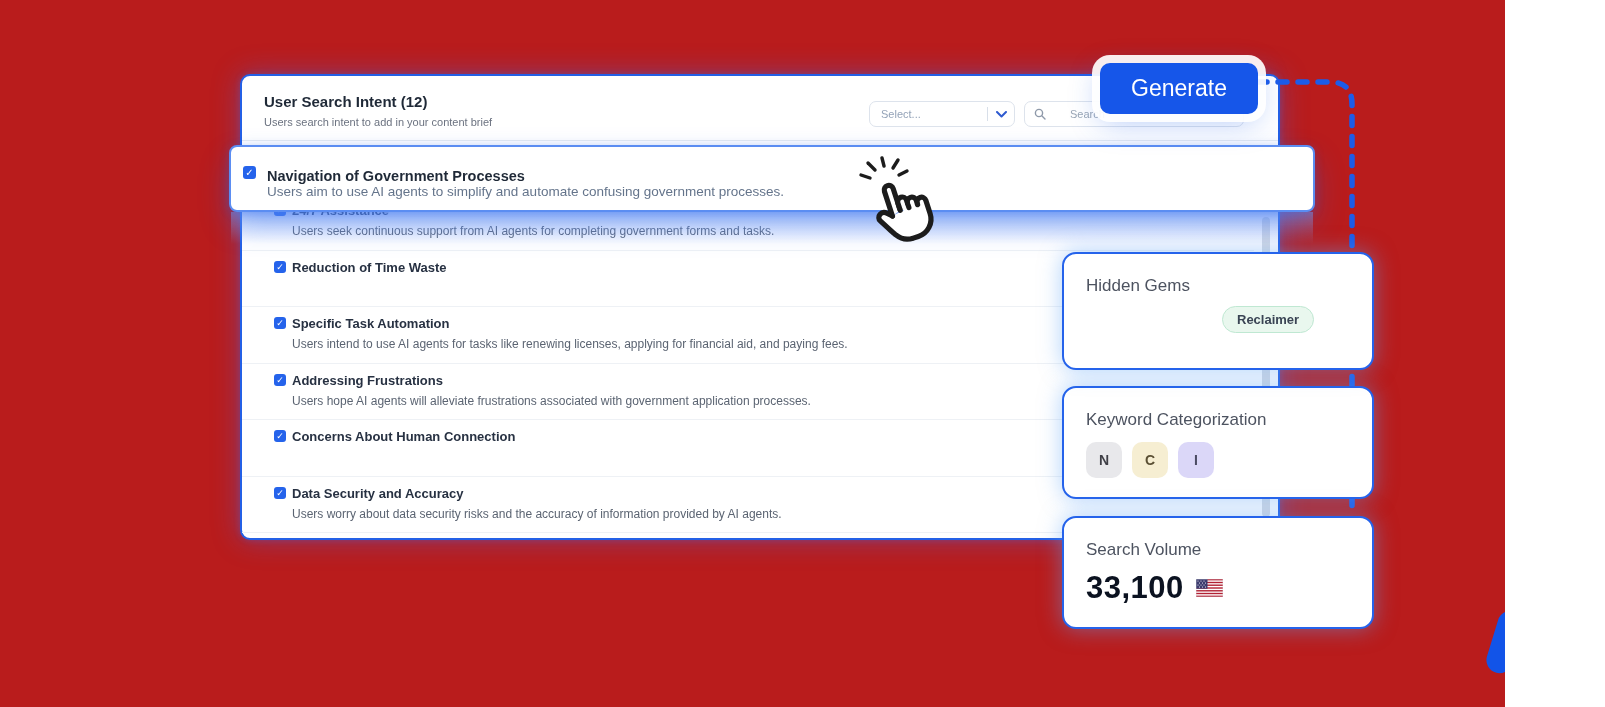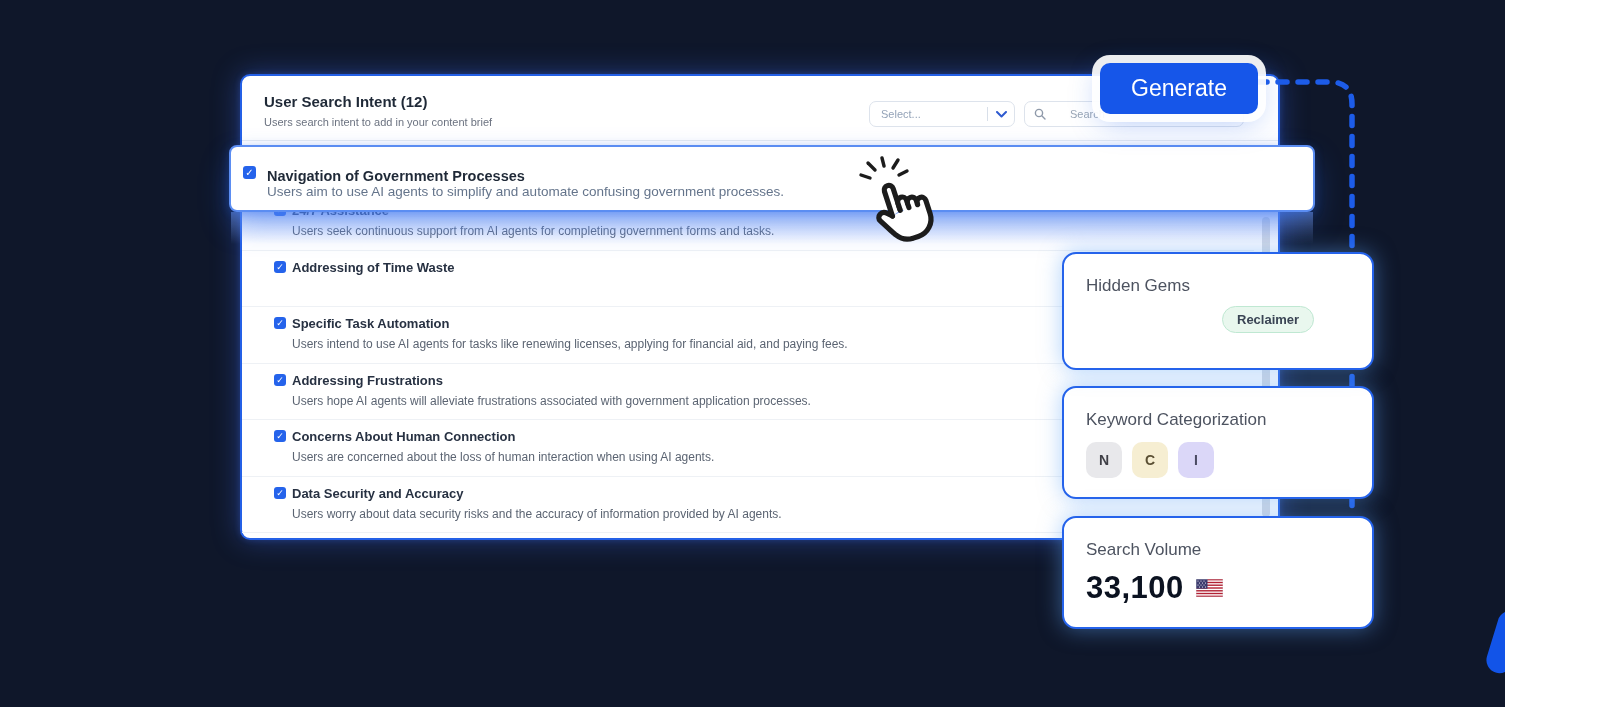--- a/index.html
+++ b/index.html
@@ -1,17 +1,17 @@
 <!DOCTYPE html>
 <html><head>
 <meta charset="utf-8">
 <style>
   html,body{margin:0;padding:0;background:#fff;}
   .stage{
-    position:relative;width:1505px;height:707px;overflow:hidden;background:#0f172a;
+    position:relative;width:1505px;height:707px;overflow:hidden;background:#b91c1c;
     font-family:"Liberation Sans","DejaVu Sans",sans-serif;
   }
   
   .panel{
     position:absolute;left:240px;top:74px;width:1040px;height:466px;
     background:#fff;border:2px solid #2460e6;border-radius:10px;
     box-shadow:0 0 28px rgba(64,110,245,.40),0 0 6px rgba(64,110,245,.28);
     z-index:2;box-sizing:border-box;
   }
   .panel-title{position:absolute;left:22px;top:17px;font-size:15px;font-weight:700;color:#1f2937;}
@@ -136,36 +136,35 @@
     </div>
 
     <div class="rows">
       <div class="row">
         <span class="cb">✓</span>
         <span class="row-title">24/7 Assistance</span>
         <span class="row-desc">Users seek continuous support from AI agents for completing government forms and tasks.</span>
       </div>
       <div class="row">
         <span class="cb">✓</span>
-        <span class="row-title">Addressing of Time Waste</span>
+        <span class="row-title">Reduction of Time Waste</span>
       </div>
       <div class="row">
         <span class="cb">✓</span>
         <span class="row-title">Specific Task Automation</span>
         <span class="row-desc">Users intend to use AI agents for tasks like renewing licenses, applying for financial aid, and paying fees.</span>
       </div>
       <div class="row">
         <span class="cb">✓</span>
         <span class="row-title">Addressing Frustrations</span>
         <span class="row-desc">Users hope AI agents will alleviate frustrations associated with government application processes.</span>
       </div>
       <div class="row">
         <span class="cb">✓</span>
         <span class="row-title">Concerns About Human Connection</span>
-        <span class="row-desc">Users are concerned about the loss of human interaction when using AI agents.</span>
       </div>
       <div class="row">
         <span class="cb">✓</span>
         <span class="row-title">Data Security and Accuracy</span>
         <span class="row-desc">Users worry about data security risks and the accuracy of information provided by AI agents.</span>
       </div>
     </div>
 
     <div class="scroll-thumb"></div>
   </div>

